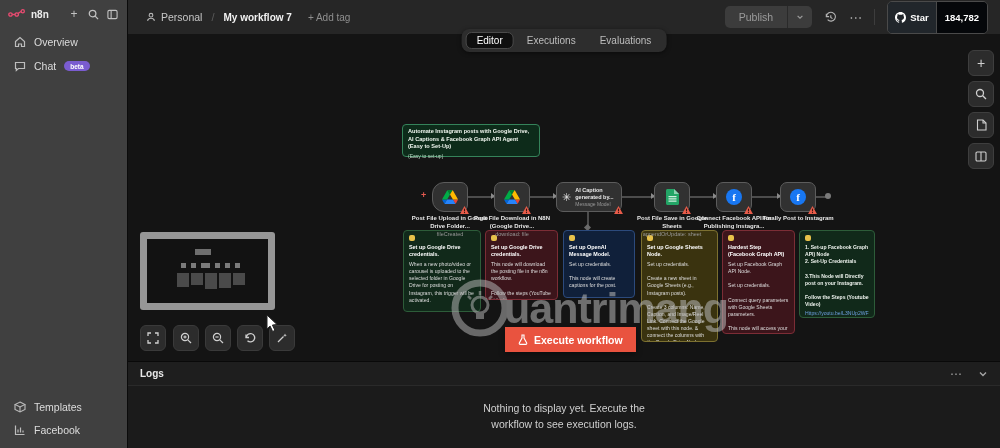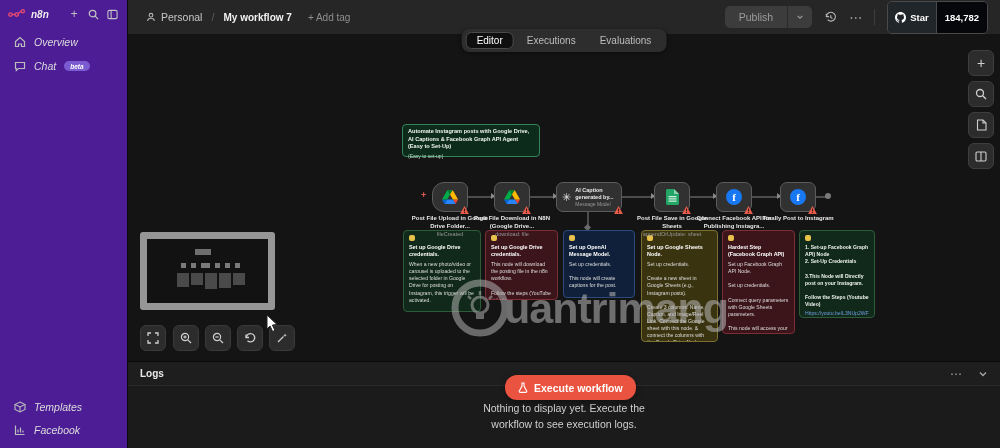--- a/index.html
+++ b/index.html
@@ -2,21 +2,21 @@
 <html><head>
 <meta charset="utf-8">
 <style>
   * { margin:0; padding:0; box-sizing:border-box; }
   html,body { width:1000px; height:448px; overflow:hidden; background:#000; }
   body { font-family:"Liberation Sans", sans-serif; -webkit-font-smoothing:antialiased; }
   .app { position:relative; width:1000px; height:448px; display:flex; background:#141414; }
   .abs { position:absolute; }
 
   
-  .sidebar { width:128px; background:#4c1d95; border-right:1px solid #0b0b0b; display:flex; flex-direction:column; flex-shrink:0; z-index:5;font-style:italic; }
+  .sidebar { width:128px; background:#404040; border-right:1px solid #0b0b0b; display:flex; flex-direction:column; flex-shrink:0; z-index:5; }
   .sb-top { display:flex; align-items:center; gap:5px; padding:7px 8px 9px 8px; }
   .sb-logo { display:flex; align-items:center; gap:3px; margin-right:auto; }
   .sb-logo-text { color:#ededed; font-size:10px; font-weight:bold; }
   .sb-top-btn { color:#c2c2c2; font-size:12px; line-height:1; display:flex; align-items:center; justify-content:center; width:14px; height:14px; cursor:pointer; }
   .nav-item { position:relative; display:flex; align-items:center; gap:8px; padding:5px 10px; margin:1px 4px; border-radius:5px; color:#dcdcdc; font-size:10.5px; cursor:pointer; }
   .nav-item svg { flex-shrink:0; }
   .badge { background:#7a5cd0; color:#fff; font-size:6.5px; font-weight:bold; padding:1.5px 6px; border-radius:8px; }
   .sb-spacer { flex:1; }
   .sb-bottom { padding-bottom:6px; }
   .chev-r { margin-left:auto; color:#9a9a9a; font-size:9px; }
@@ -82,21 +82,21 @@
   .title-note h3 { color:#f0f6ef; font-size:5.6px; line-height:1.35; }
   .title-note .sub { color:#bcd9c5; font-size:5px; margin-top:2px; }
 
   
   .minimap { position:absolute; left:12px; top:198px; width:135px; height:78px; background:#969696; border-radius:3px; padding:7px; z-index:7; cursor:pointer; }
   .mini-inner { position:relative; width:100%; height:100%; background:#121212; }
   .blob { position:absolute; background:#4a4a4a; }
   .mctl { position:absolute; top:291px; width:26px; height:26px; background:#2c2c2c; border:1px solid #3a3a3a; border-radius:6px; display:flex; align-items:center; justify-content:center; cursor:pointer; z-index:8; }
 
   
-  .exec { position:absolute; left:377px; top:293px; height:25px; display:flex; align-items:center; gap:6px; background:#e9533f; border:none; border-radius:12px; padding:0 13px; color:#fff; font-size:10.5px; font-weight:bold; font-family:"Liberation Sans",sans-serif; cursor:pointer; z-index:20; box-shadow:0 2px 6px rgba(0,0,0,.4);margin-top:48px; }
+  .exec { position:absolute; left:377px; top:293px; height:25px; display:flex; align-items:center; gap:6px; background:#e9533f; border:none; border-radius:0; padding:0 13px; color:#fff; font-size:10.5px; font-weight:bold; font-family:"Liberation Sans",sans-serif; cursor:pointer; z-index:20; box-shadow:0 2px 6px rgba(0,0,0,.4); }
 
   
   .wm { position:absolute; left:322px; top:278px; display:flex; align-items:center; z-index:30; pointer-events:none; opacity:.55; }
   .wm-text { color:#b9b9b9; font-size:43px; font-weight:bold; letter-spacing:-1px; margin-left:-6px; }
 
   
   .cursor { position:absolute; left:137px; top:280px; z-index:60; pointer-events:none; }
 
   
   .logs { height:87px; background:#1b1b1b; border-top:1px solid #090909; display:flex; flex-direction:column; flex-shrink:0; }

